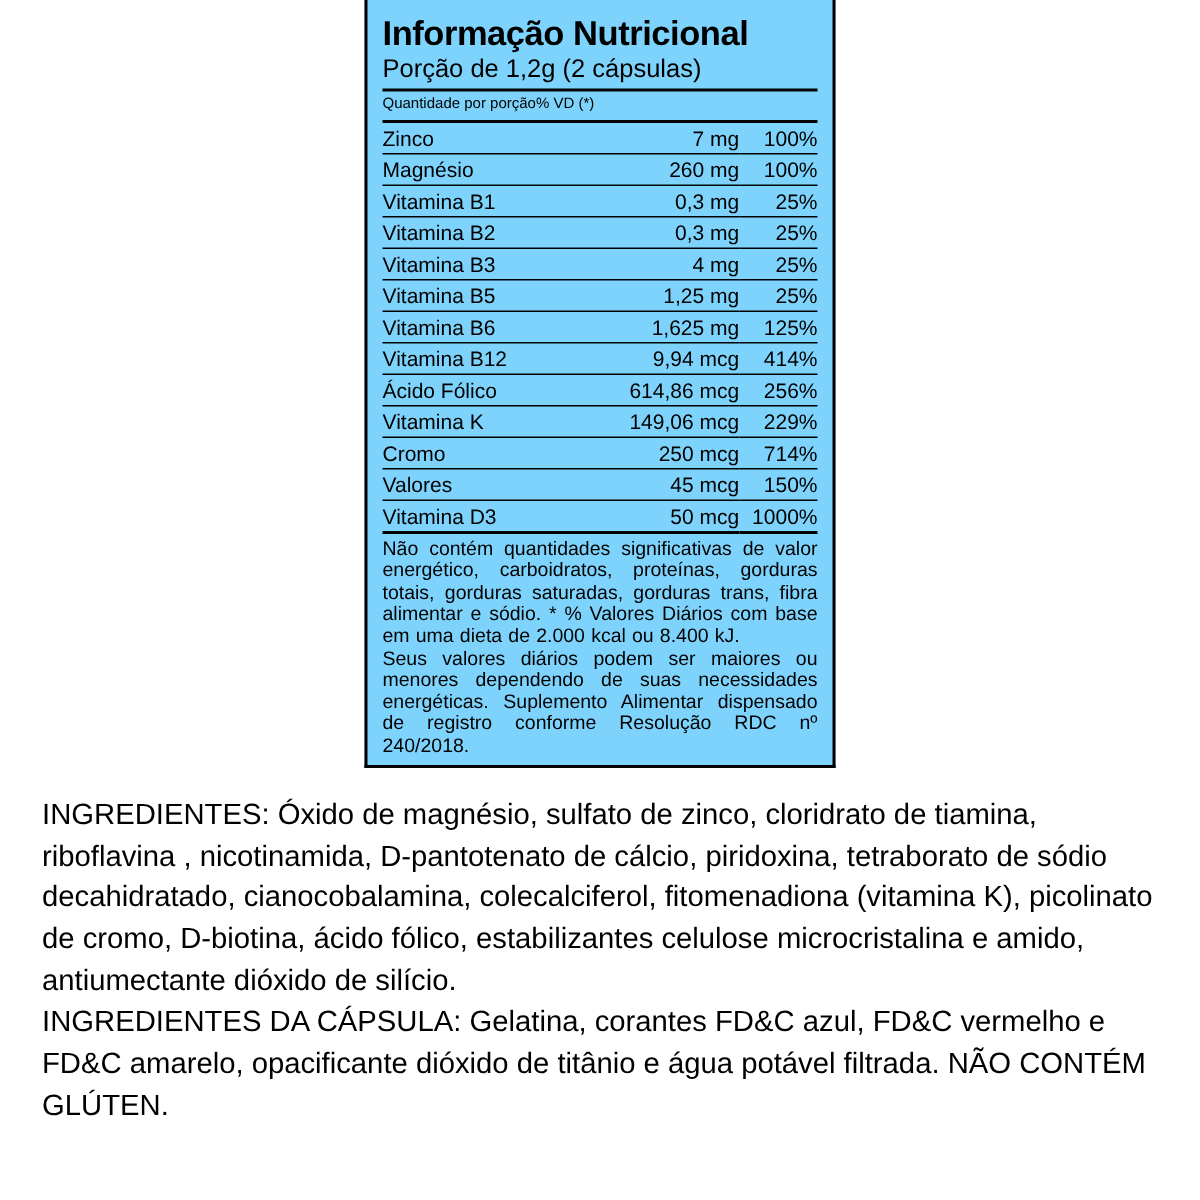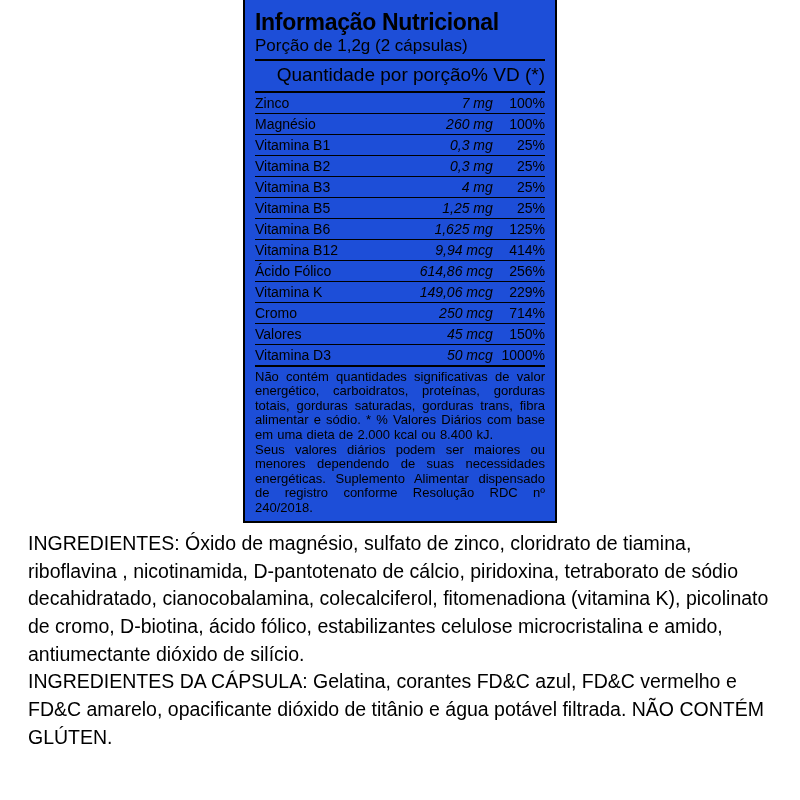--- a/index.html
+++ b/index.html
@@ -24,64 +24,64 @@
   .nutri-panel {
     position: absolute;
     left: 243px;
     top: 0px;
     width: 314px;
     border-left: 2px solid #000;
     border-right: 2px solid #000;
     border-bottom: 2px solid #000;
     box-sizing: border-box;
     padding: 8px 10px 6px 10px;
-    background: #1d4ed8;
+    background: #7dd3fc;
   }
   .nutri-title {
     font-size: 23px;
     font-weight: bold;
     letter-spacing: -0.3px;
     line-height: 1.05;
     margin: 2px 0 3px 0;
   }
   .nutri-portion {
     font-size: 17px;
     line-height: 1.1;
     margin-bottom: 3px;
   }
   .rule-thick {
     border-bottom: 2px solid #000;
     margin: 2px 0 0 0;
   }
   .head-row {
     display: flex;
-    justify-content: flex-end;
+    justify-content: flex-start;
     align-items: baseline;
-    font-size: 19px;
+    font-size: 10px;
     padding: 3px 0 3px 0;
   }
   .head-row .h-left { }
   .head-row .h-right { }
 
   table.nutri {
     width: 100%;
     border-collapse: collapse;
     font-size: 14px;
   }
   table.nutri td {
     padding: 2px 0 2px 0;
     border-bottom: 1px solid #000;
     vertical-align: baseline;
     white-space: nowrap;
   }
   table.nutri tr:last-child td {
     border-bottom: 2px solid #000;
   }
   td.c-name { text-align: left; width: 52%; }
-  td.c-amount { text-align: right; width: 30%; padding-right: 6px; font-style: italic; }
+  td.c-amount { text-align: right; width: 30%; padding-right: 6px; }
   td.c-vd { text-align: right; width: 18%; }
 
   .nutri-foot {
     font-size: 13px;
     line-height: 1.12;
     text-align: justify;
     margin-top: 3px;
     word-spacing: 0.5px;
   }
   .nutri-foot p {

